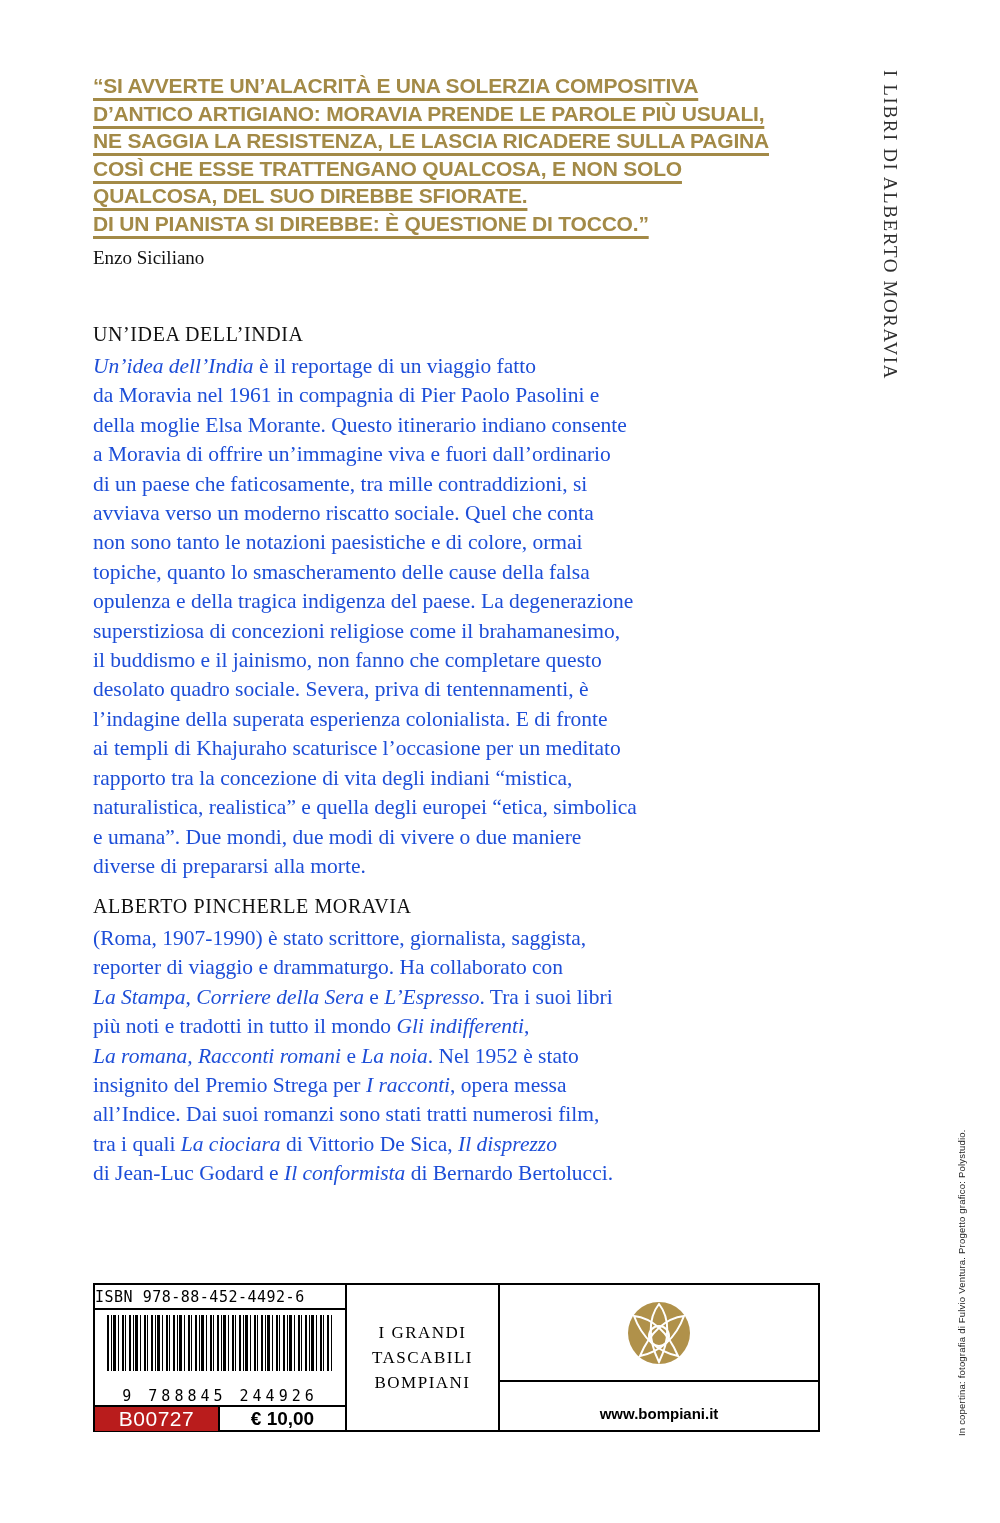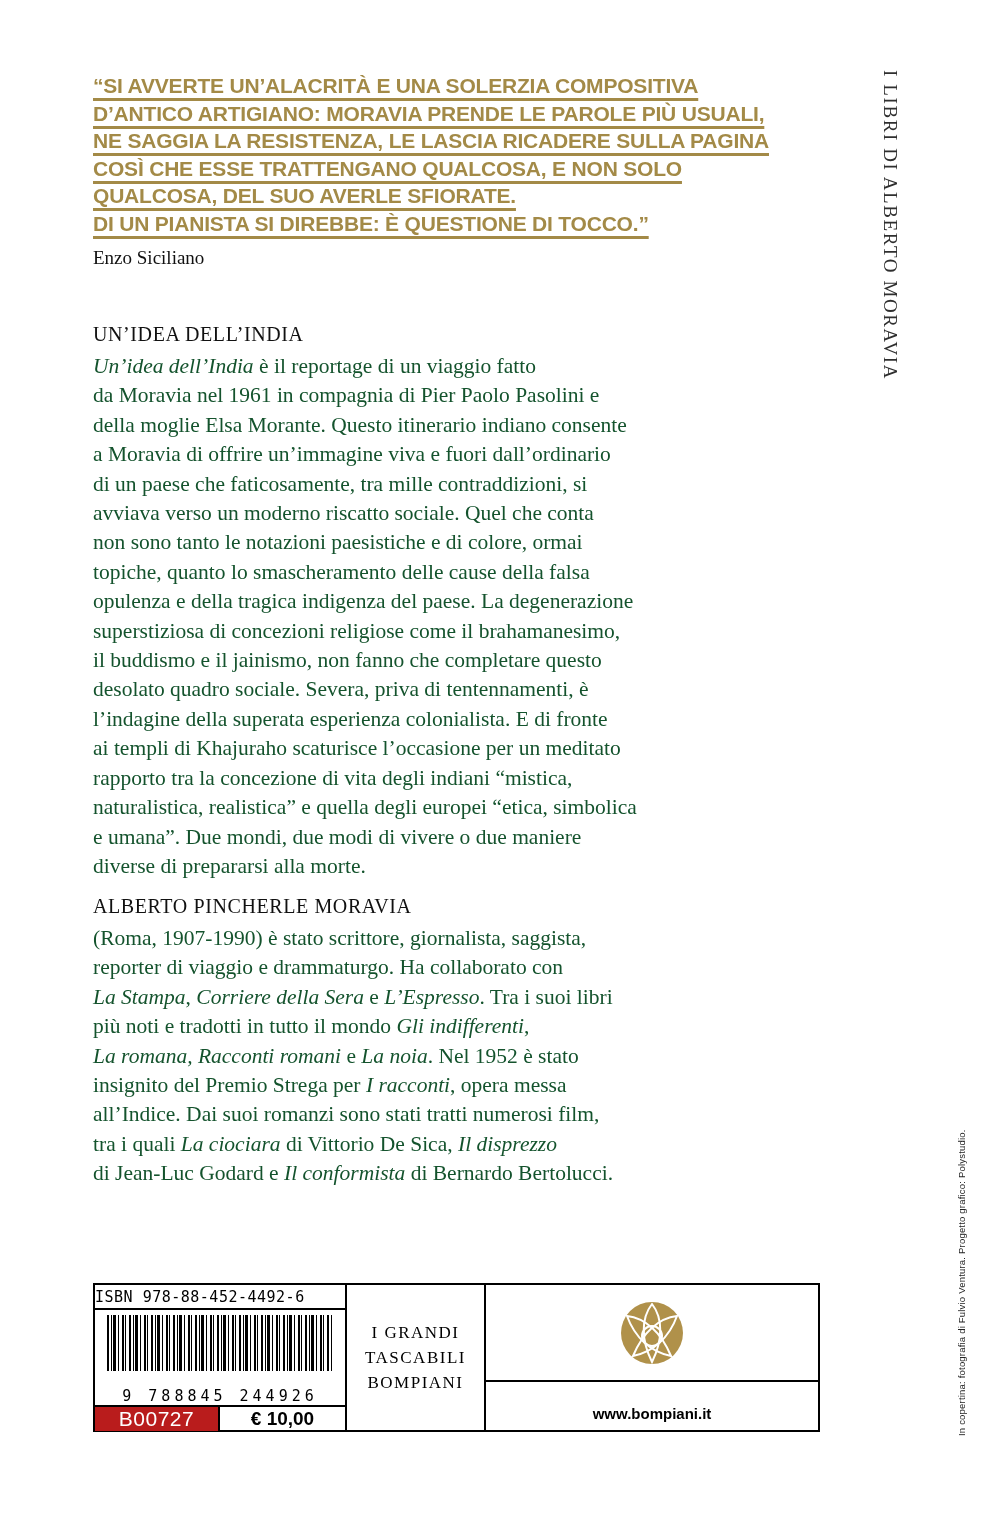--- a/index.html
+++ b/index.html
@@ -31,21 +31,21 @@
 
   
   .heading {
     position:absolute; left:93px;
     font-size:20px; letter-spacing:0.6px; color:#111;
   }
   .h1pos { top:323px; }
   .h2pos { top:895px; }
   .body {
     position:absolute; left:93px; width:730px;
-    font-size:21.5px; line-height:29.4px; color:#14532d;
+    font-size:21.5px; line-height:29.4px; color:#1d4ed8;
   }
   .body1 { top:352px; }
   .body2 { top:924px; }
   .it { font-style:italic; }
 
   
   .spine {
     position:absolute; left:879px; top:70px;
     writing-mode:vertical-rl;
     font-size:19px; letter-spacing:1.6px; color:#2f2f2f;
@@ -64,21 +64,21 @@
   
   .footer {
     position:absolute; left:93px; top:1283px; width:727px; height:149px;
     display:flex; border:2px solid #000;
     font-family:"Liberation Sans", sans-serif; color:#000; background:#fff;
   }
   .fcol { display:flex; flex-direction:column; }
   .fcol + .fcol { border-left:2px solid #000; }
   .col-isbn { width:250px; }
   .col-imprint {
-    width:139px; align-items:center; justify-content:center;
+    width:153px; align-items:center; justify-content:center;
     font-family:"Liberation Serif", serif; font-size:17px;
     letter-spacing:1.5px; line-height:25px; text-align:center;
   }
   .col-logo { width:160px;gap:15px; }
   .col-logo:last-child { flex:1; }
 
   .isbn-box { flex:1; border-bottom:2px solid #000; display:flex; flex-direction:column; align-items:center; }
   .isbn-label {
     width:100%; text-align:left; padding:3px 0 2px 0;
     border-bottom:2px solid #000;
@@ -115,21 +115,21 @@
 </head>
 <body>
 
 <div class="page">
 
   <div class="quote">
     <span class="qline">“SI AVVERTE UN’ALACRITÀ E UNA SOLERZIA COMPOSITIVA</span>
     <span class="qline">D’ANTICO ARTIGIANO: MORAVIA PRENDE LE PAROLE PIÙ USUALI,</span>
     <span class="qline">NE SAGGIA LA RESISTENZA, LE LASCIA RICADERE SULLA PAGINA</span>
     <span class="qline">COSÌ CHE ESSE TRATTENGANO QUALCOSA, E NON SOLO</span>
-    <span class="qline">QUALCOSA, DEL SUO AVERLE SFIORATE.</span>
+    <span class="qline">QUALCOSA, DEL SUO DIREBBE SFIORATE.</span>
     <span class="qline">DI UN PIANISTA SI DIREBBE: È QUESTIONE DI TOCCO.”</span>
   </div>
 
   <div class="attribution">Enzo Siciliano</div>
 
   <div class="heading h1pos">UN’IDEA DELL’INDIA</div>
   <div class="body body1"><span class="it">Un’idea dell’India</span><span> è il reportage di un viaggio fatto</span><br><span>da Moravia nel 1961 in compagnia di Pier Paolo Pasolini e</span><br><span>della moglie Elsa Morante. Questo itinerario indiano consente</span><br><span>a Moravia di offrire un’immagine viva e fuori dall’ordinario</span><br><span>di un paese che faticosamente, tra mille contraddizioni, si</span><br><span>avviava verso un moderno riscatto sociale. Quel che conta</span><br><span>non sono tanto le notazioni paesistiche e di colore, ormai</span><br><span>topiche, quanto lo smascheramento delle cause della falsa</span><br><span>opulenza e della tragica indigenza del paese. La degenerazione</span><br><span>superstiziosa di concezioni religiose come il brahamanesimo,</span><br><span>il buddismo e il jainismo, non fanno che completare questo</span><br><span>desolato quadro sociale. Severa, priva di tentennamenti, è</span><br><span>l’indagine della superata esperienza colonialista. E di fronte</span><br><span>ai templi di Khajuraho scaturisce l’occasione per un meditato</span><br><span>rapporto tra la concezione di vita degli indiani “mistica,</span><br><span>naturalistica, realistica” e quella degli europei “etica, simbolica</span><br><span>e umana”. Due mondi, due modi di vivere o due maniere</span><br><span>diverse di prepararsi alla morte.</span></div>
 
   <div class="heading h2pos">ALBERTO PINCHERLE MORAVIA</div>
   <div class="body body2"><span>(Roma, 1907-1990) è stato scrittore, giornalista, saggista,</span><br><span>reporter di viaggio e drammaturgo. Ha collaborato con</span><br><span class="it">La Stampa</span><span>, </span><span class="it">Corriere della Sera</span><span> e </span><span class="it">L’Espresso</span><span>. Tra i suoi libri</span><br><span>più noti e tradotti in tutto il mondo </span><span class="it">Gli indifferenti</span><span>,</span><br><span class="it">La romana, Racconti romani</span><span> e </span><span class="it">La noia</span><span>. Nel 1952 è stato</span><br><span>insignito del Premio Strega per </span><span class="it">I racconti</span><span>, opera messa</span><br><span>all’Indice. Dai suoi romanzi sono stati tratti numerosi film,</span><br><span>tra i quali </span><span class="it">La ciociara</span><span> di Vittorio De Sica, </span><span class="it">Il disprezzo</span><br><span>di Jean-Luc Godard e </span><span class="it">Il conformista</span><span> di Bernardo Bertolucci.</span></div>

